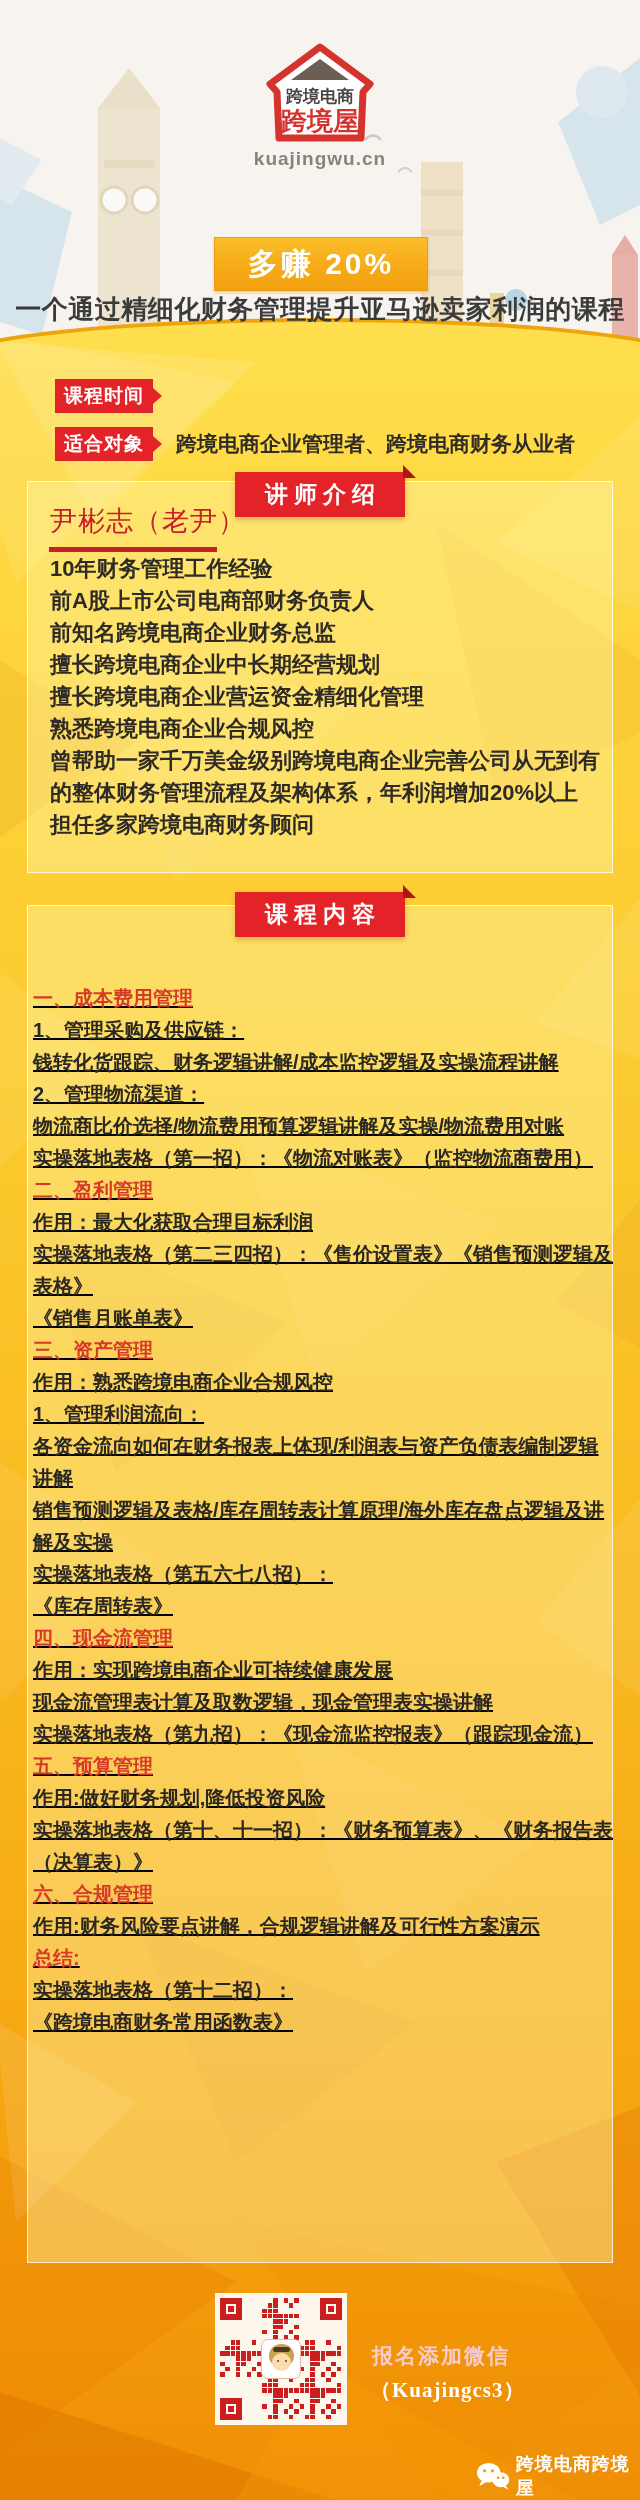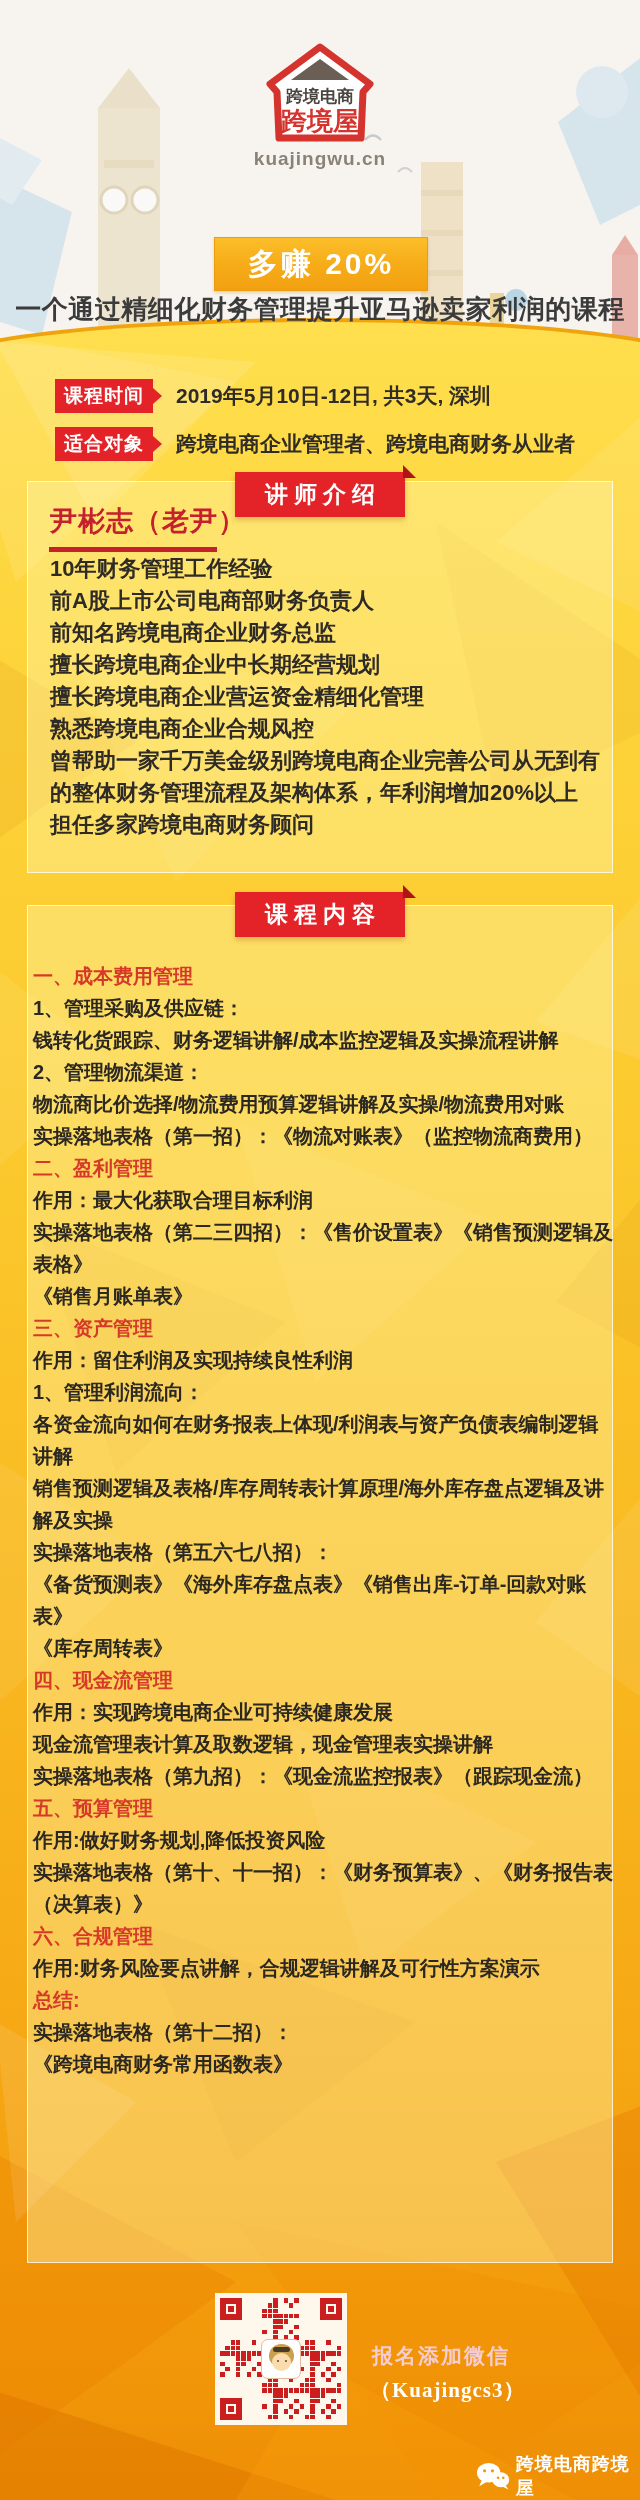--- a/index.html
+++ b/index.html
@@ -64,26 +64,26 @@
     padding:7px 24px 7px 30px;white-space:nowrap;box-shadow:0 3px 5px rgba(160,60,0,.28);
   }
   .section-badge::after{
     content:"";position:absolute;right:-11px;top:-7px;
     border-bottom:13px solid #ad151b;border-right:13px solid transparent;
   }
   .badge-lecturer{top:472px;}
   .badge-course{top:892px;}
   .lect-name{
     position:absolute;top:503px;left:50px;z-index:4;
-    font-size:27px;font-weight:bold;color:#c5202e;letter-spacing:1px;
+    font-size:27px;font-weight:normal;color:#c5202e;letter-spacing:1px;
   }
   .lect-underline{position:absolute;top:547px;left:49px;width:168px;height:5px;background:#c5202e;z-index:4;}
   .lect-list{position:absolute;top:553px;left:50px;width:552px;z-index:4;}
   .lect-list p{margin:0;font-size:22px;line-height:32px;font-weight:bold;color:#2e2a26;}
-  .course-list{position:absolute;top:960px;left:33px;width:582px;z-index:4;}
+  .course-list{position:absolute;top:982px;left:33px;width:582px;z-index:4;text-decoration:underline;}
   .course-list p{margin:0;font-size:20px;line-height:32px;font-weight:bold;color:#2b2721;}
   .course-list p.red{color:#d6392a;}
   
   .qr-tile{
     position:absolute;top:2293px;left:215px;width:132px;height:132px;z-index:4;
     background:rgba(255,255,255,.92);
   }
   .qr-modules{position:absolute;top:5px;left:5px;width:122px;height:122px;}
   .qr-cell{position:absolute;background:#ca1f1e;}
   .qr-finder{position:absolute;width:22px;height:22px;border:6px solid #ca1f1e;box-sizing:border-box;background:transparent;}
@@ -168,21 +168,20 @@
       <polygon points="0,2050 400,2178 0,2178" fill="rgba(220,115,0,0.45)"></polygon>
       <polygon points="300,1900 768,2000 500,2178" fill="rgba(240,140,0,0.28)"></polygon>
       <polygon points="560,1840 768,1760 768,2178" fill="rgba(230,120,0,0.38)"></polygon>
       <polygon points="380,2040 640,2178 300,2178" fill="rgba(250,160,10,0.30)"></polygon>
       <polygon points="60,1700 200,1780 80,1900" fill="rgba(255,255,255,0.10)"></polygon>
     </svg>
   </div>
 
   <div class="info-row time">
     <span class="info-badge">课程时间</span>
-    <span class="info-value">2019年5月10日-12日, 共3天, 深圳</span>
   </div>
   <div class="info-row audience">
     <span class="info-badge">适合对象</span>
     <span class="info-value">跨境电商企业管理者、跨境电商财务从业者</span>
   </div>
 
   <div class="panel panel-lecturer"></div>
   <div class="section-badge badge-lecturer">讲师介绍</div>
   <div class="lect-name">尹彬志（老尹）</div>
   <div class="lect-underline"></div>
@@ -206,26 +205,25 @@
       <p>1、管理采购及供应链：</p>
       <p>钱转化货跟踪、财务逻辑讲解/成本监控逻辑及实操流程讲解</p>
       <p>2、管理物流渠道：</p>
       <p>物流商比价选择/物流费用预算逻辑讲解及实操/物流费用对账</p>
       <p>实操落地表格（第一招）：《物流对账表》（监控物流商费用）</p>
       <p class="red">二、盈利管理</p>
       <p>作用：最大化获取合理目标利润</p>
       <p>实操落地表格（第二三四招）：《售价设置表》《销售预测逻辑及表格》</p>
       <p>《销售月账单表》</p>
       <p class="red">三、资产管理</p>
-      <p>作用：留住利润及实现持续良性利润</p>
+      <p>作用：熟悉跨境电商企业合规风控</p>
       <p>1、管理利润流向：</p>
       <p>各资金流向如何在财务报表上体现/利润表与资产负债表编制逻辑讲解</p>
       <p>销售预测逻辑及表格/库存周转表计算原理/海外库存盘点逻辑及讲解及实操</p>
       <p>实操落地表格（第五六七八招）：</p>
-      <p>《备货预测表》《海外库存盘点表》《销售出库-订单-回款对账表》</p>
       <p>《库存周转表》</p>
       <p class="red">四、现金流管理</p>
       <p>作用：实现跨境电商企业可持续健康发展</p>
       <p>现金流管理表计算及取数逻辑，现金管理表实操讲解</p>
       <p>实操落地表格（第九招）：《现金流监控报表》（跟踪现金流）</p>
       <p class="red">五、预算管理</p>
       <p>作用:做好财务规划,降低投资风险</p>
       <p>实操落地表格（第十、十一招）：《财务预算表》、《财务报告表（决算表）》</p>
       <p class="red">六、合规管理</p>
       <p>作用:财务风险要点讲解，合规逻辑讲解及可行性方案演示</p>

